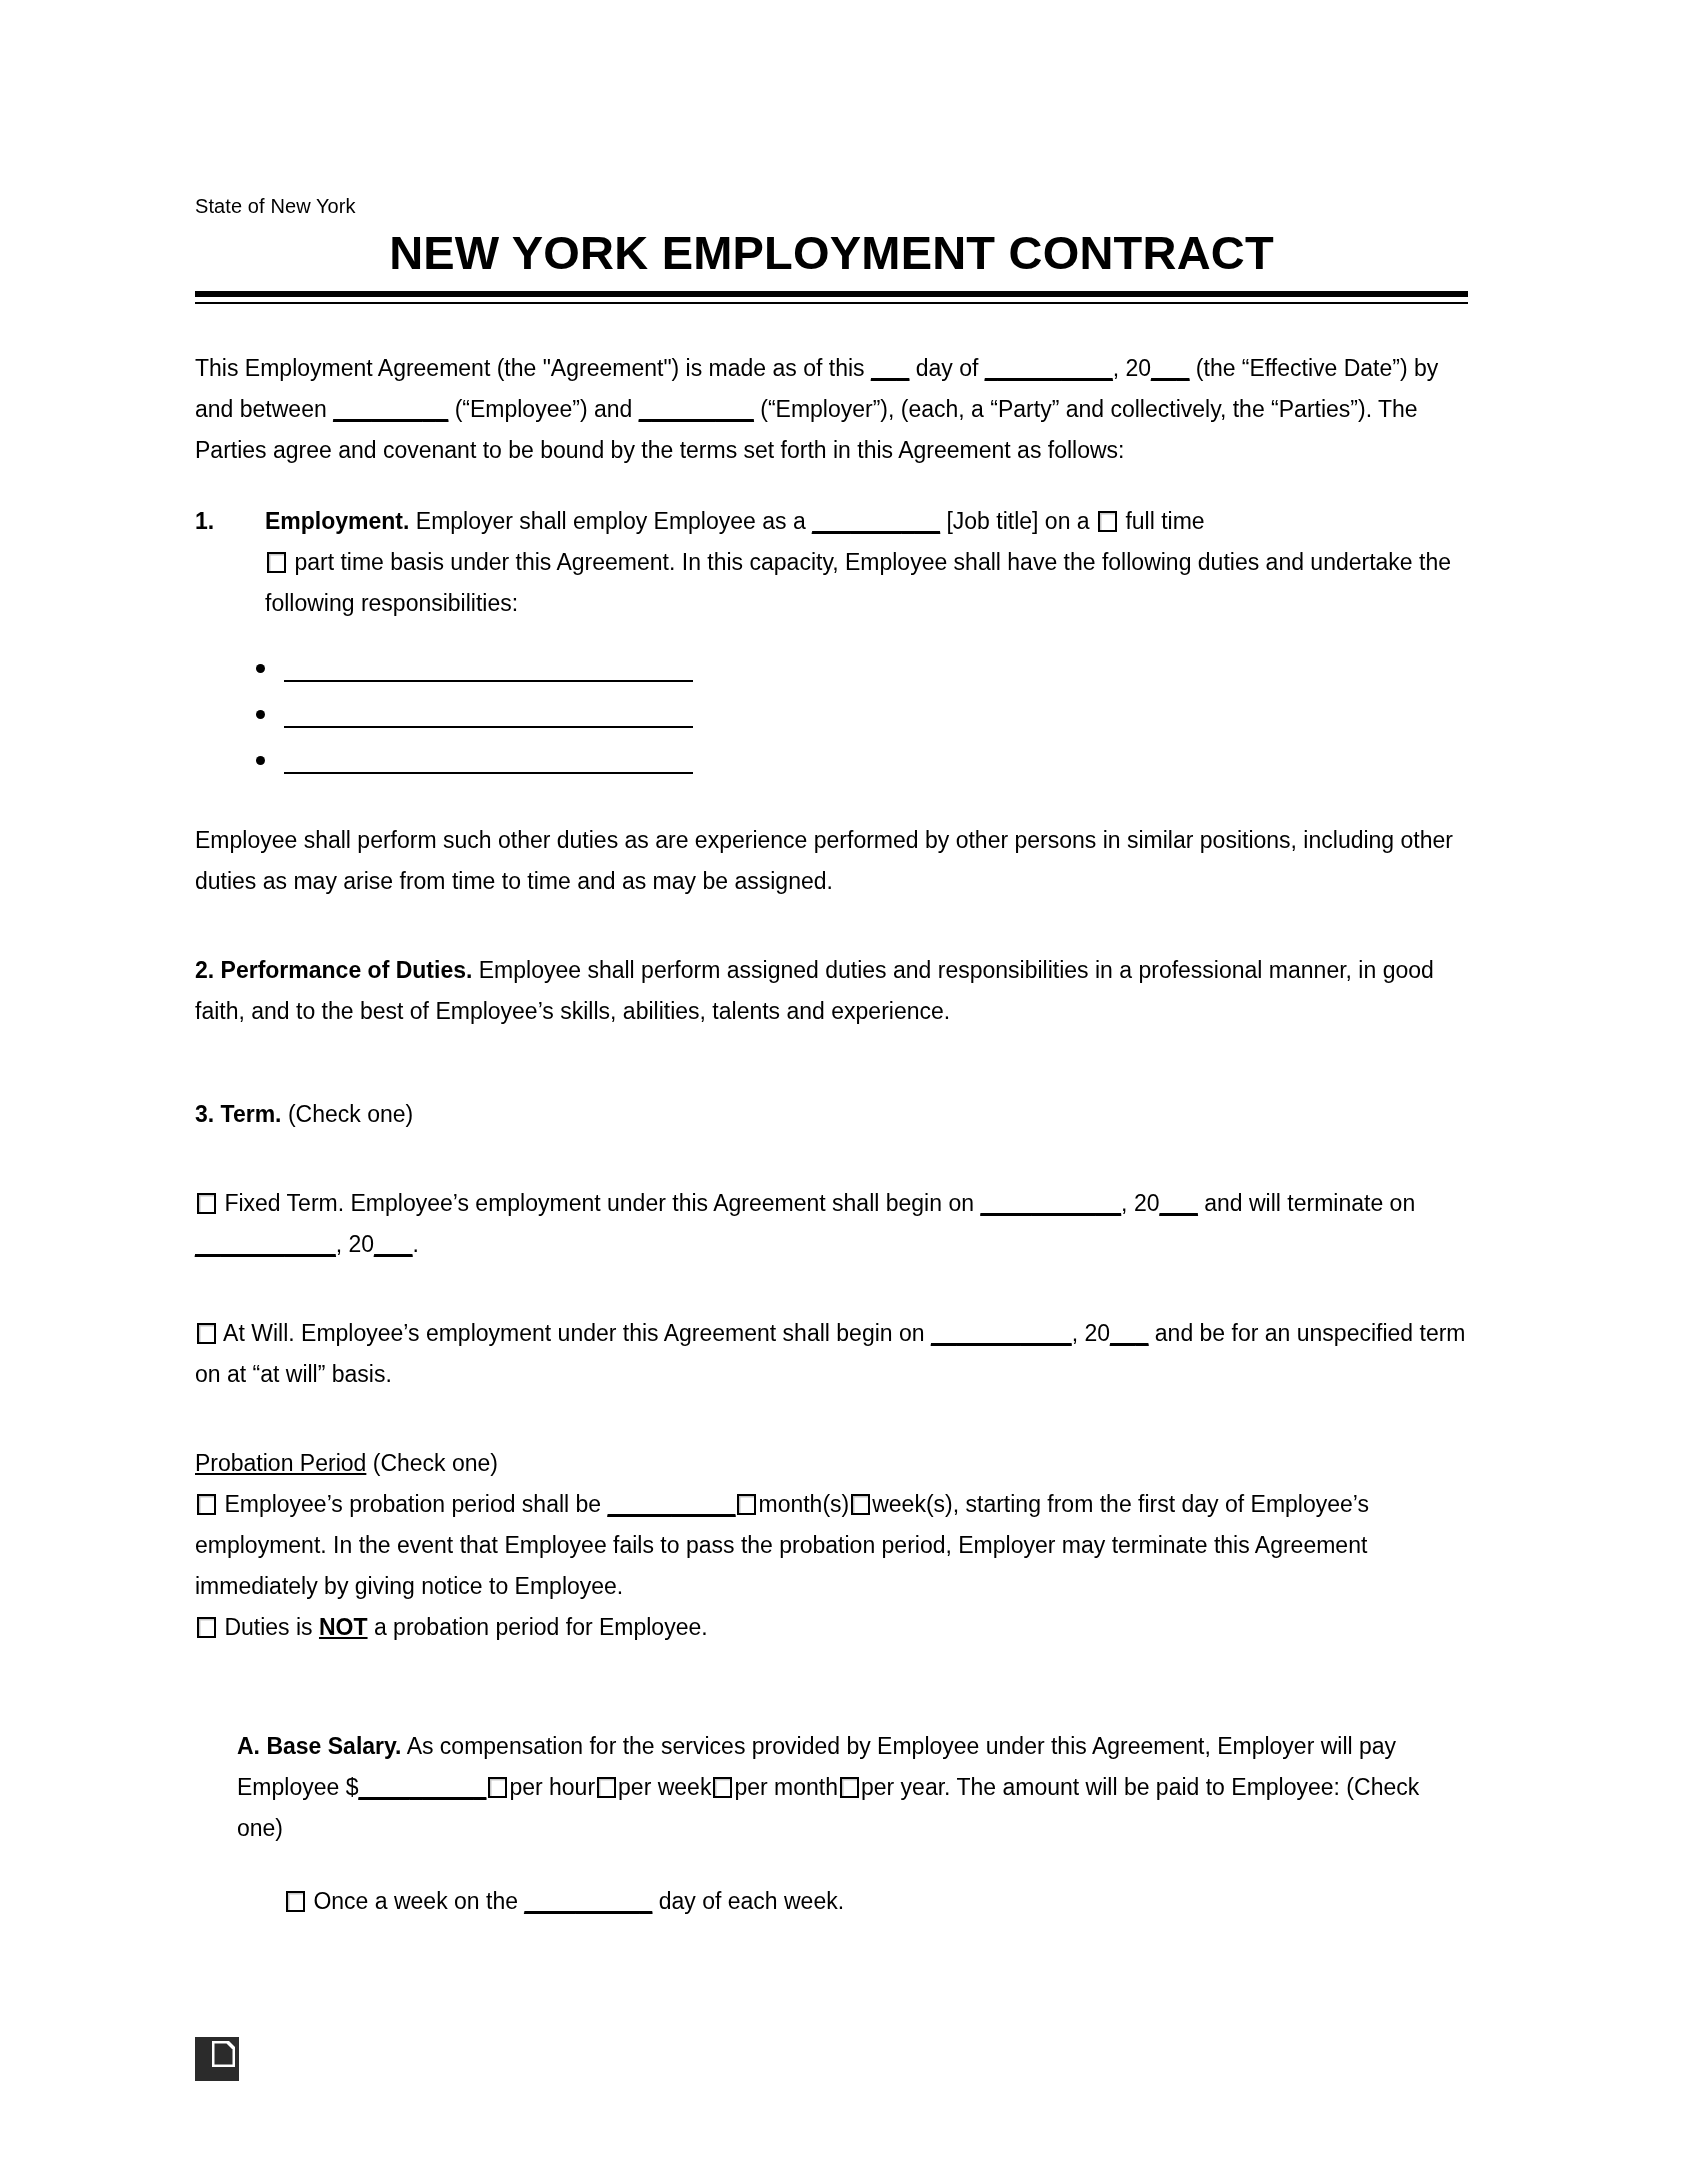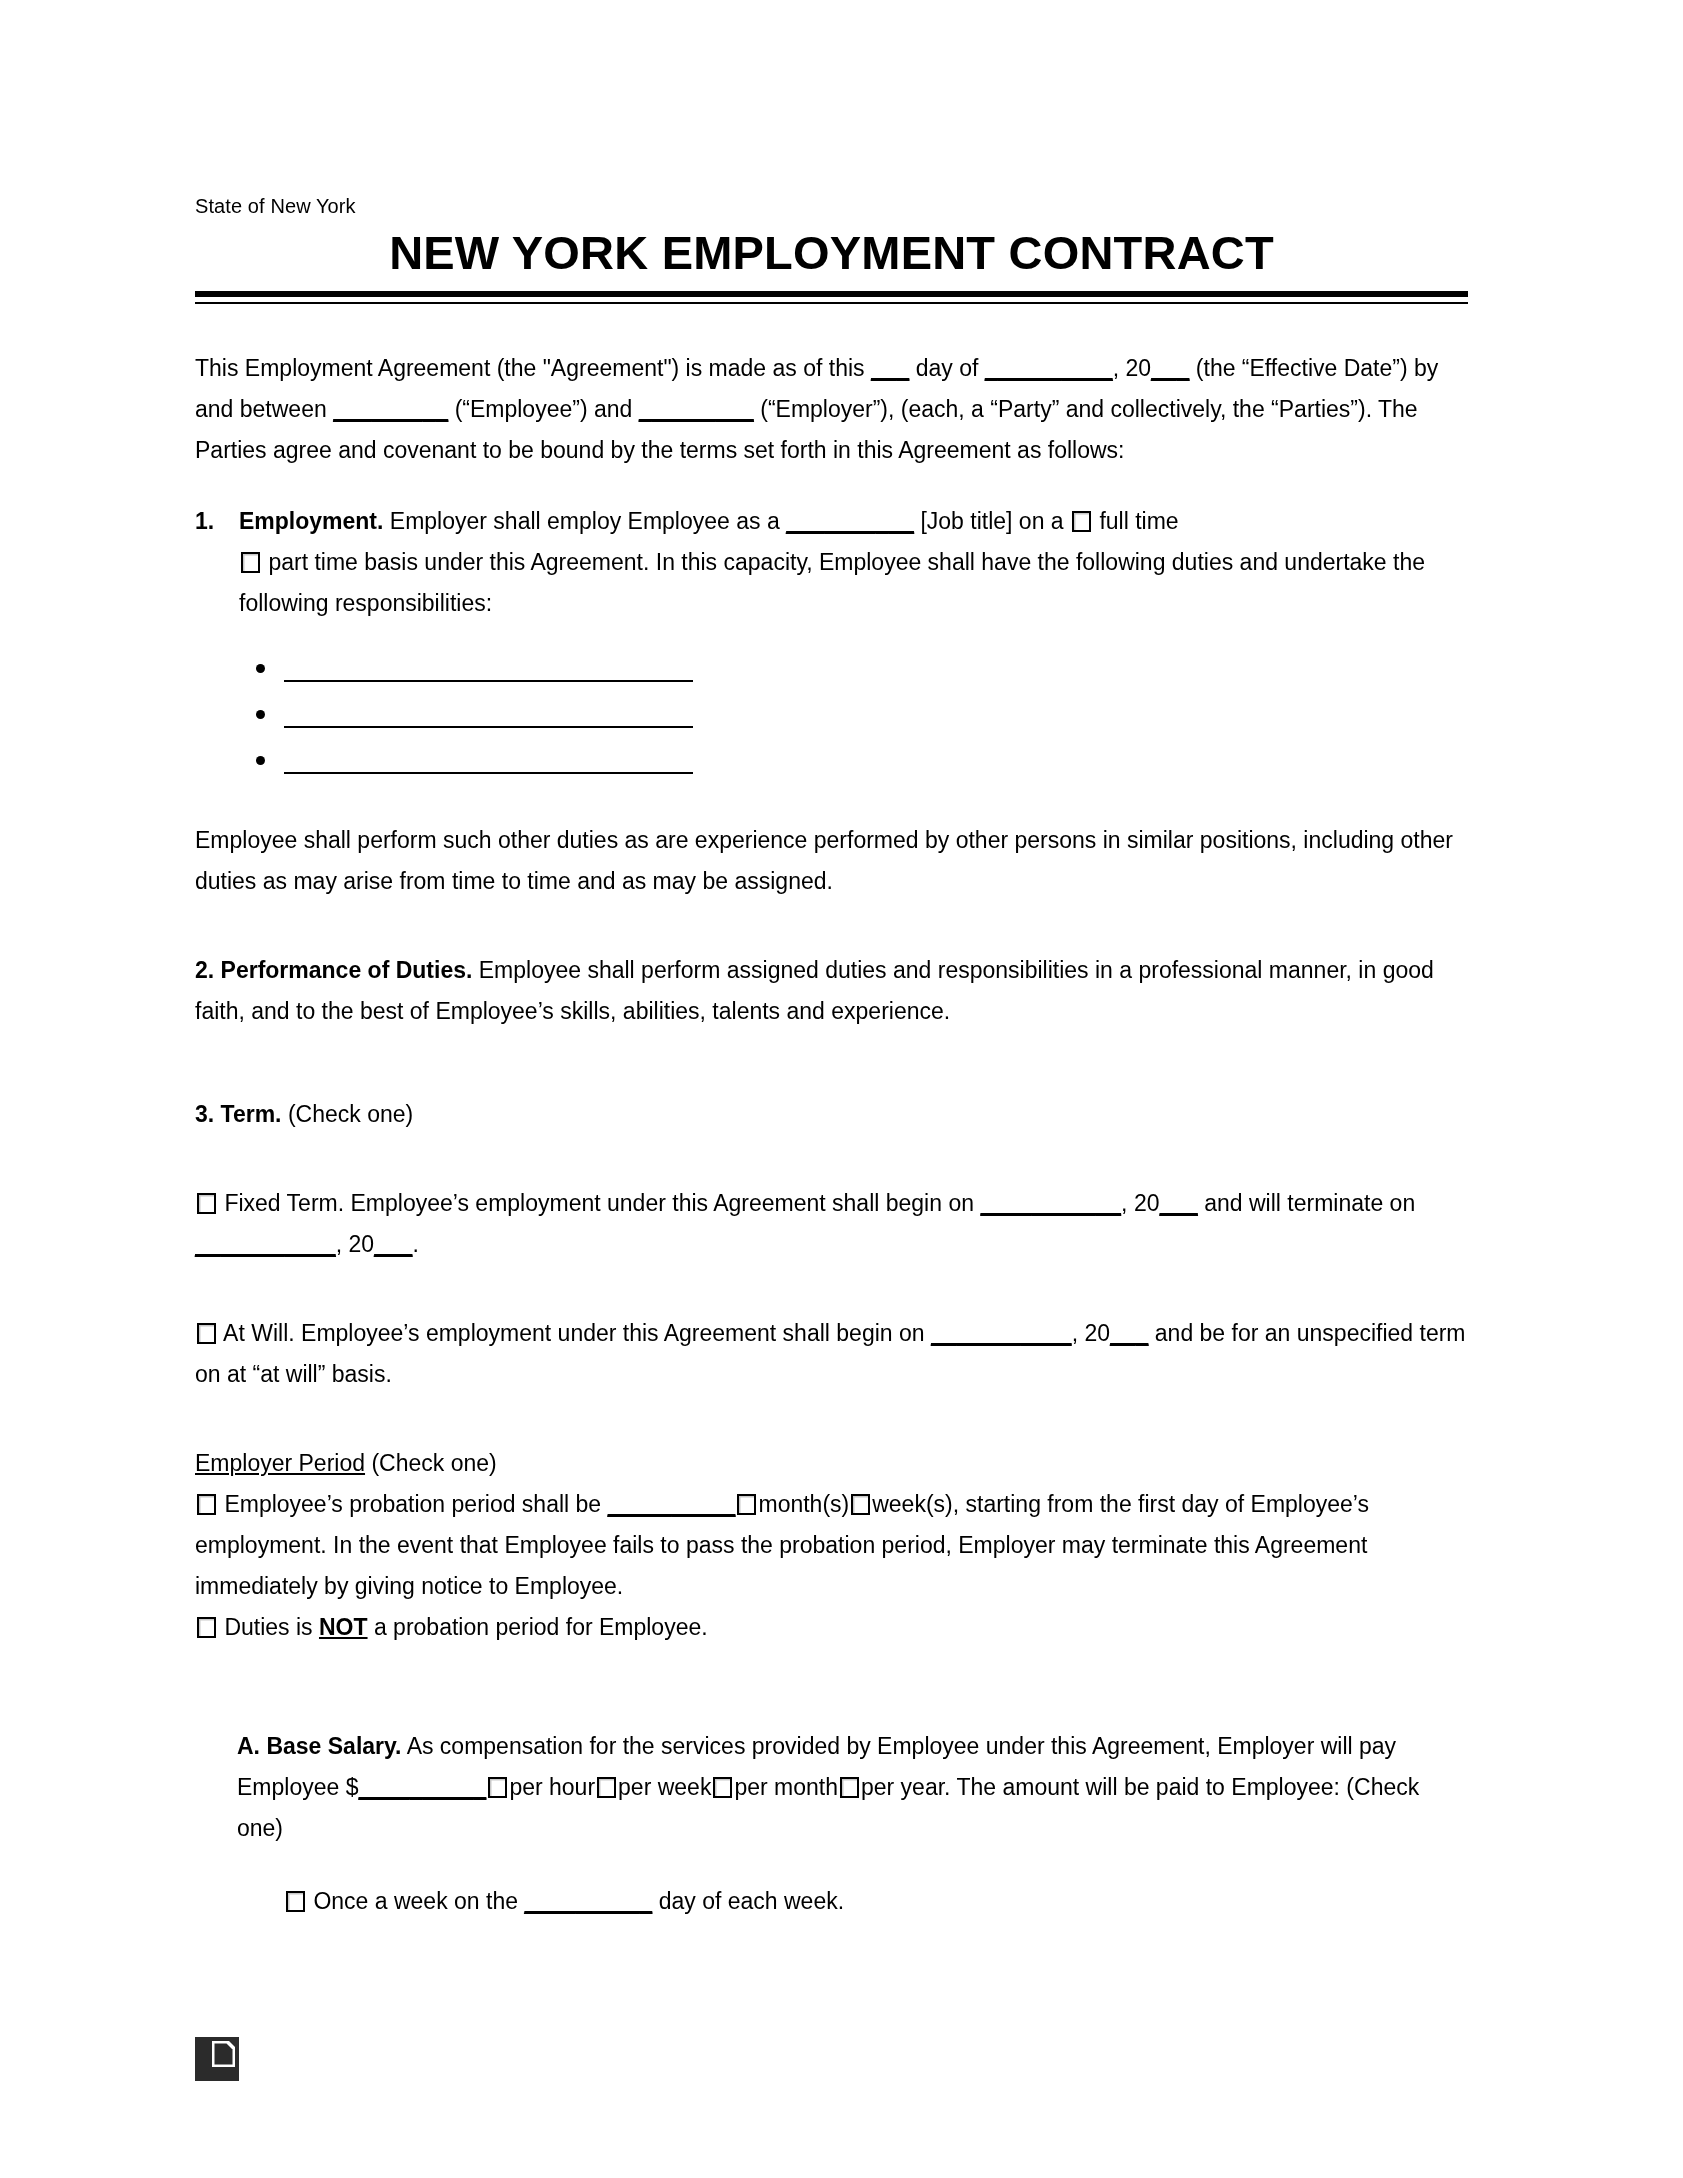--- a/index.html
+++ b/index.html
@@ -93,20 +93,21 @@
     margin: 0 0 30px 0;
   }
   .clause-1 .num {
     width: 44px;
     flex: 0 0 44px;
     font-weight: bold;
     font-size: 23px;
   }
   .clause-1 .txt {
     flex: 1 1 auto;
+    margin-left: 26px;
   }
 
   
   ul.duties {
     list-style: none;
     margin: 24px 0 40px 0;
     padding: 0 0 0 89px;
   }
   ul.duties li {
     position: relative;
@@ -209,21 +210,21 @@
       <div class="gap-s"></div>
 
       <p class="para"><span class="cb"></span><span> Fixed Term.  Employee’s employment under this Agreement shall begin on </span><span class="fill">___________</span><span>, 20</span><span class="fill">___</span><span> and will terminate on </span><span class="fill">___________</span><span>, 20</span><span class="fill">___</span><span>.</span></p>
 
       <div class="gap-s"></div>
 
       <p class="para"><span class="cb"></span><span> At Will.  Employee’s employment under this Agreement shall begin on </span><span class="fill">___________</span><span>, 20</span><span class="fill">___</span><span> and be for an unspecified term on at “at will” basis.</span></p>
 
       <div class="gap-s"></div>
 
-      <p class="tight"><span class="u">Employer Period</span><span> (Check one)</span></p>
+      <p class="tight"><span class="u">Probation Period</span><span> (Check one)</span></p>
 
       <p class="tight"><span class="cb"></span><span> Employee’s probation period shall be </span><span class="fill">__________</span><span class="cb"></span><span>month(s)</span><span class="cb"></span><span>week(s), starting from the first day of Employee’s employment. In the event that Employee fails to pass the probation period, Employer may terminate this Agreement immediately by giving notice to Employee.</span></p>
 
       <p class="tight"><span class="cb"></span><span> Duties is </span><span class="u b">NOT</span><span> a probation period for Employee.</span></p>
 
       <div class="gap-l"></div>
 
 
       <div class="gap-m"></div>
 

